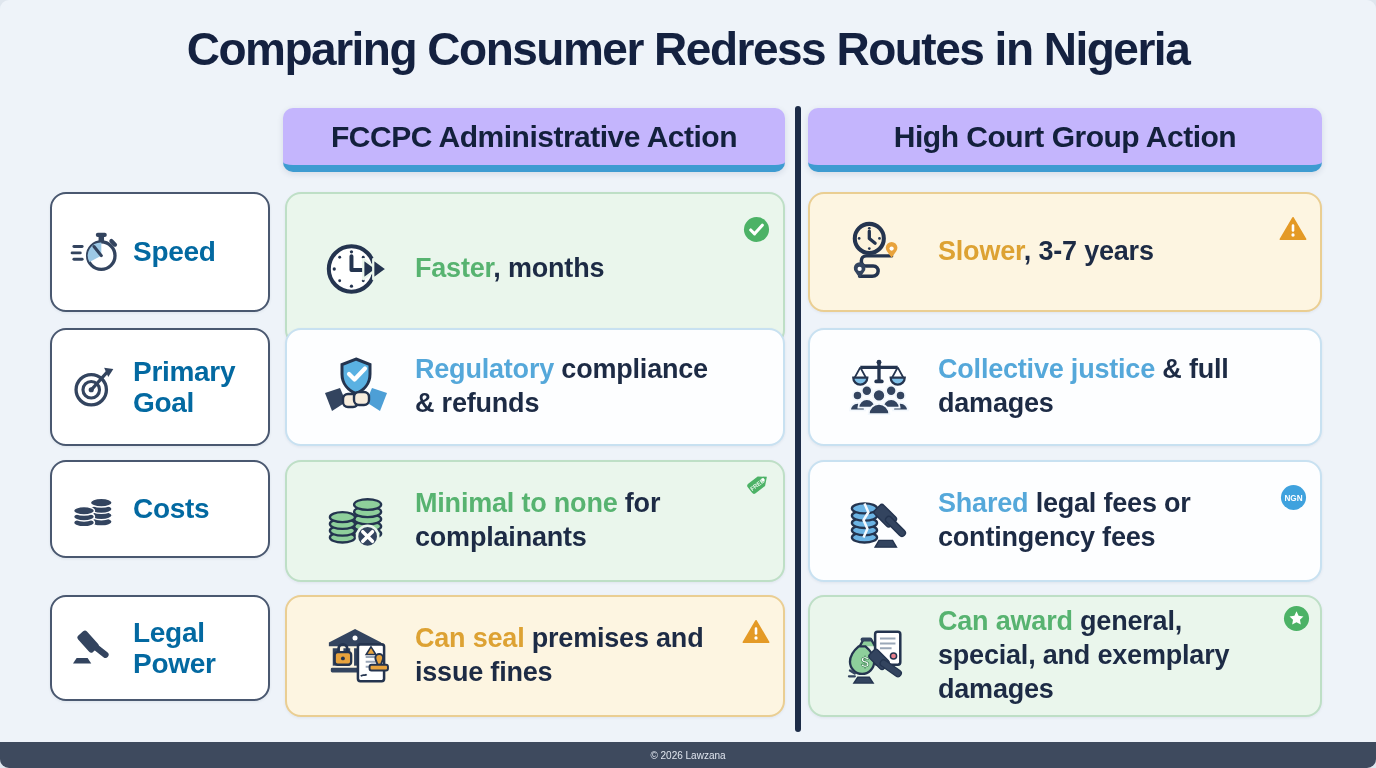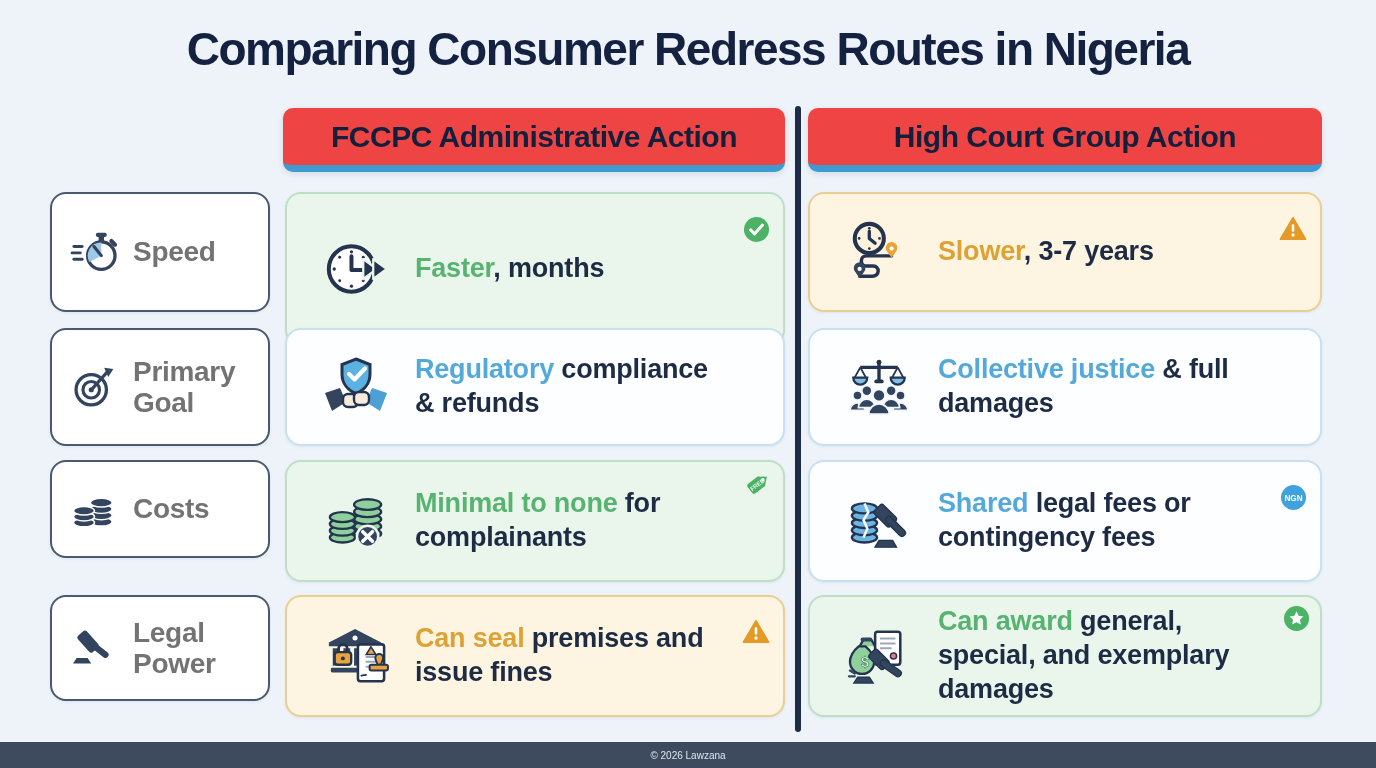--- a/index.html
+++ b/index.html
@@ -1,34 +1,34 @@
 <!DOCTYPE html>
 <html><head>
 <meta charset="utf-8">
 <style>
   html,body{margin:0;padding:0;background:#dfe6ee;}
   .page{position:relative;width:1376px;height:768px;background:#eef3f9;overflow:hidden;
-        font-family:"Liberation Sans","DejaVu Sans",sans-serif;}
+        font-family:"Liberation Sans","DejaVu Sans",sans-serif;border-radius:9px;}
   .title{position:absolute;top:22px;left:0;width:100%;text-align:center;
          font-size:46px;font-weight:800;color:#142140;letter-spacing:-1.5px;}
-  .colhead{position:absolute;top:108px;height:64px;background:#ef4444;border-radius:10px;
+  .colhead{position:absolute;top:108px;height:64px;background:#c4b5fd;border-radius:10px;
            border-bottom:7px solid #3d9bd1;box-sizing:border-box;
            box-shadow:0 2px 6px rgba(25,45,80,.12);
            display:flex;align-items:center;justify-content:center;
            font-size:30px;font-weight:700;color:#13203c;letter-spacing:-0.5px;}
   .colhead--fccpc{left:283px;width:502px;}
   .colhead--court{left:808px;width:514px;}
   .divider{position:absolute;left:795px;top:106px;width:6px;height:626px;
            background:#1d2c48;border-radius:3px;}
   .rowlabel{position:absolute;left:50px;width:220px;background:#ffffff;
             border:2px solid #4a5870;border-radius:16px;box-sizing:border-box;
             display:flex;align-items:center;gap:13px;padding:0 8px 0 16px;
             box-shadow:0 1px 3px rgba(25,45,80,.08);}
   .rl-icon{flex:0 0 52px;display:flex;align-items:center;justify-content:center;}
-  .rl-text{font-size:28px;font-weight:700;color:#737373;line-height:1.12;letter-spacing:-0.3px;}
+  .rl-text{font-size:28px;font-weight:700;color:#0369a1;line-height:1.12;letter-spacing:-0.3px;}
   .cell{position:absolute;border-radius:16px;box-sizing:border-box;
         display:flex;align-items:center;padding:0 56px 0 26px;
         box-shadow:0 1px 3px rgba(25,45,80,.07);}
   .cell--green{background:#eaf6ec;border:2px solid #bedfc6;}
   .cell--cream{background:#fdf5e1;border:2px solid #eace92;}
   .cell--white{background:#fdfeff;border:2px solid #c8e1f1;}
   .cell-icon{flex:0 0 86px;display:flex;align-items:center;justify-content:center;margin-right:16px;}
   .cell-text{margin:0;font-size:27px;font-weight:600;color:#1d2b45;line-height:1.25;letter-spacing:-0.2px;}
   .cell-text--fccpc{max-width:330px;}
   .cell-text--court{max-width:385px;}

